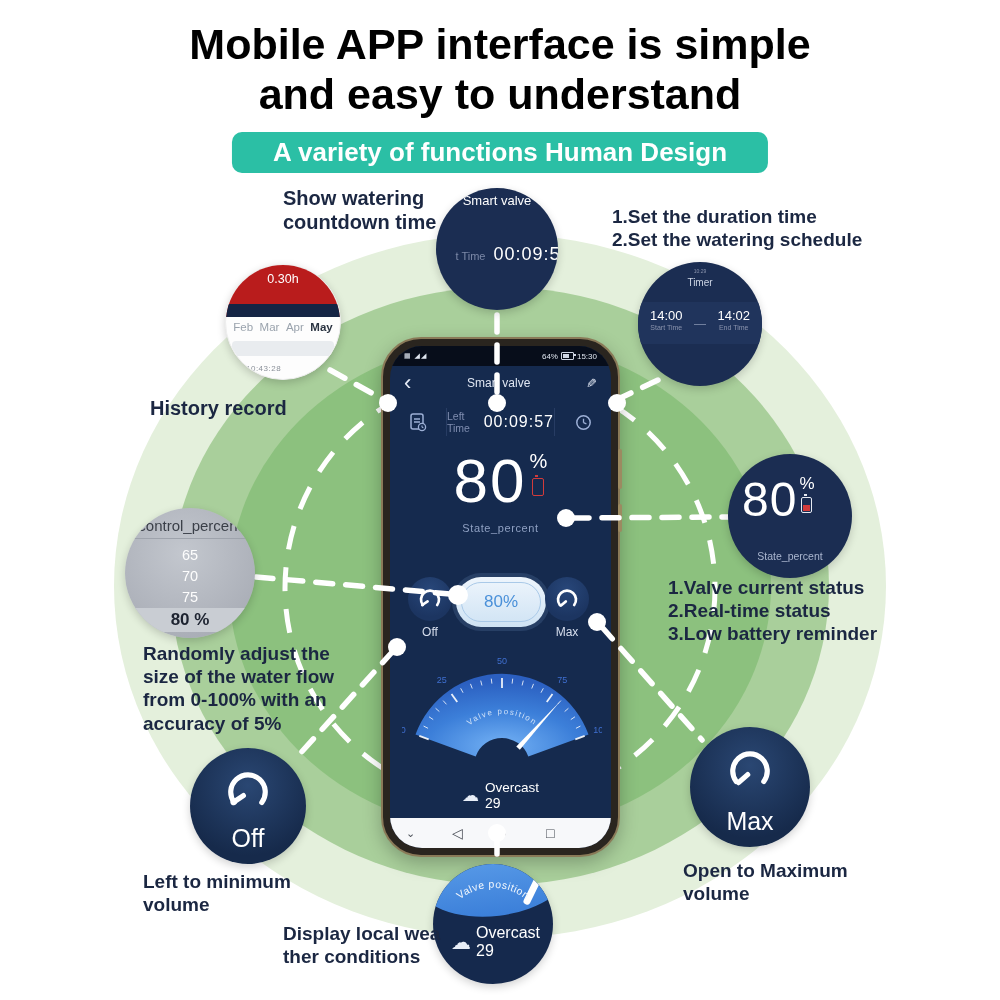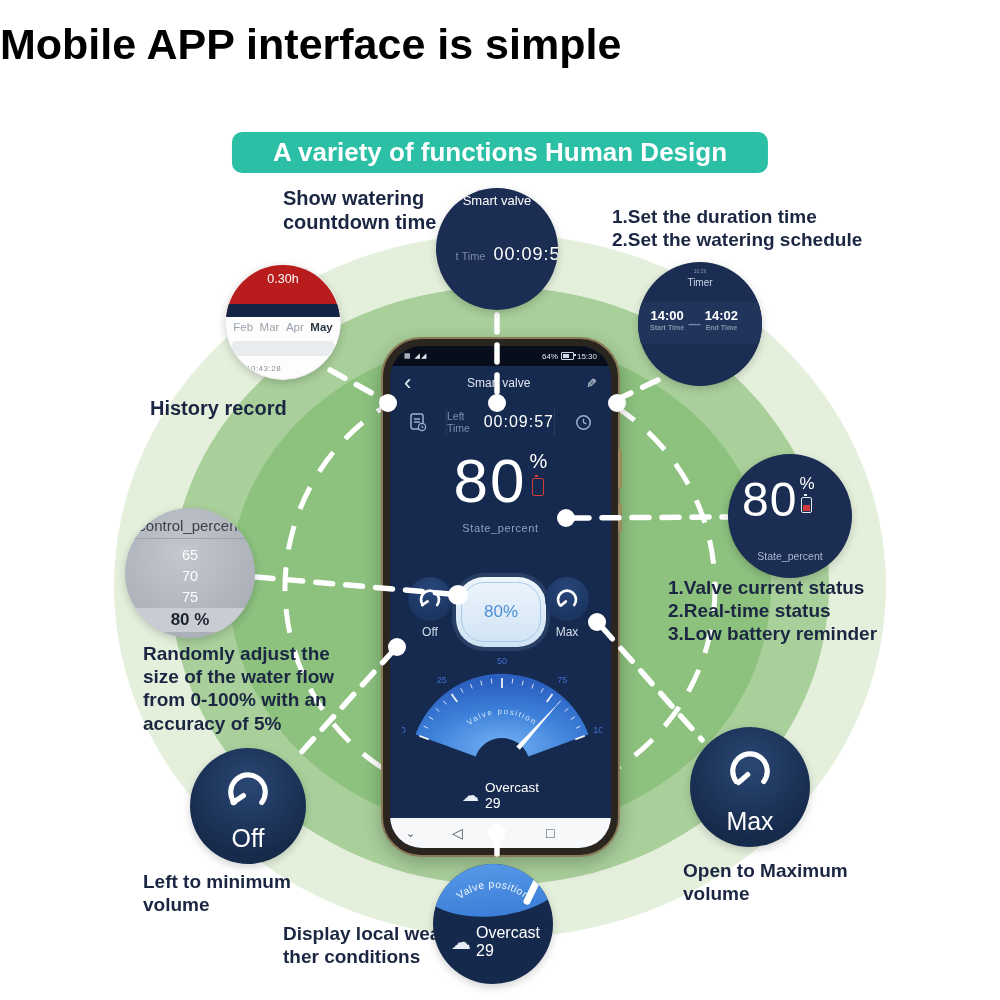--- a/index.html
+++ b/index.html
@@ -1,21 +1,21 @@
 <!DOCTYPE html>
 <html><head>
 <meta charset="utf-8">
 <style>
   html,body{margin:0;padding:0;background:#fff;}
   .canvas{position:relative;width:1000px;height:1000px;overflow:hidden;background:#fff;
           font-family:"Liberation Sans",sans-serif;}
   .abs{position:absolute;}
 
   
-  .title{left:0;right:0;color:#000;font-weight:600;font-size:43px;letter-spacing:0;}
+  .title{left:0;right:0;text-align:center;color:#000;font-weight:600;font-size:43px;letter-spacing:0;}
   .banner{left:50%;transform:translateX(-50%);top:132px;background:#2bbfa5;color:#fff;
           font-size:26px;font-weight:600;padding:5px 41px;border-radius:10px;white-space:nowrap;}
 
   
   .note{color:#1b2742;font-weight:600;line-height:1.22;white-space:nowrap;}
 
   
   .phone{left:381px;top:337px;width:239px;height:520px;background:#2a251f;border-radius:40px;
          border:2px solid #8a7a58;box-sizing:border-box;box-shadow:0 6px 18px rgba(0,0,0,.25);}
   .side-btn{position:absolute;right:-4px;width:4px;background:#9c8a61;border-radius:2px;}
@@ -46,21 +46,21 @@
   .big-side{display:flex;flex-direction:column;align-items:flex-start;margin-left:3px;margin-top:2px;gap:8px;}
   .big-pct{color:#fff;font-size:20px;line-height:18px;}
   .batt{width:10px;height:16px;border:1.6px solid #d23b3b;border-radius:2px;position:relative;margin-left:2px;}
   .batt::after{content:"";position:absolute;left:2px;top:-4px;width:3px;height:2px;background:#d23b3b;}
   .state-label{margin-top:10px;color:#8fa0c2;font-size:11px;letter-spacing:.6px;}
   .controls{position:absolute;left:0;top:225px;right:0;height:76px;}
   .knob{position:absolute;display:flex;flex-direction:column;align-items:center;gap:4px;}
   .knob-circle{width:44px;height:44px;border-radius:50%;background:radial-gradient(circle at 50% 30%,#28477a,#1c3561 70%);
                display:flex;align-items:center;justify-content:center;}
   .knob-label{color:#d7dfee;font-size:12px;}
-  .pill{position:absolute;left:66px;top:6px;width:90px;height:70px;border-radius:28px;
+  .pill{position:absolute;left:66px;top:6px;width:90px;height:50px;border-radius:28px;
         background:linear-gradient(180deg,#eef5fc,#cfe3f4);display:flex;align-items:center;justify-content:center;
         box-shadow:0 0 0 4px rgba(120,160,210,.18);}
   .pill::after{content:"";position:absolute;inset:5px;border-radius:23px;border:1px solid #a9c9e8;}
   .pill-text{color:#4a90d9;font-size:17px;position:relative;z-index:1;}
   .gauge-wrap{position:absolute;left:12px;top:295px;width:200px;height:158px;}
   .weather{position:absolute;left:72px;top:434px;display:flex;align-items:center;gap:6px;z-index:3;}
   .cloud{color:#e8eef8;font-size:17px;line-height:17px;}
   .wx-col{display:flex;flex-direction:column;color:#fff;}
   .wx-cond{font-size:13.5px;}
   .wx-temp{font-size:14px;}
@@ -83,21 +83,21 @@
   .hist-ts{position:absolute;left:20px;top:99px;font-size:8px;color:#8a9099;letter-spacing:.5px;}
 
   .sv-title{position:absolute;left:0;right:0;top:5px;text-align:center;color:#fff;font-size:13px;}
   .sv-row{position:absolute;left:0;right:-14px;top:56px;display:flex;align-items:baseline;justify-content:center;gap:8px;margin-left:8px;}
   .sv-label{color:#7c89a8;font-size:11px;}
   .sv-value{color:#fff;font-size:18px;letter-spacing:1px;}
 
   .tm-clock{position:absolute;left:0;right:0;top:6px;text-align:center;color:#8a93ad;font-size:5px;}
   .tm-title{position:absolute;left:0;right:0;top:15px;text-align:center;color:#cdd5e5;font-size:10px;}
   .tm-band{position:absolute;left:0;right:0;top:40px;height:42px;background:#20345c;}
-  .tm-row{position:absolute;left:12px;right:24px;top:46px;display:flex;justify-content:space-between;align-items:flex-end;font-weight:bold;}
+  .tm-row{position:absolute;left:12px;right:12px;top:46px;display:flex;justify-content:space-between;align-items:flex-end;}
   .tm-col{display:flex;flex-direction:column;align-items:center;}
   .tm-time{color:#fff;font-size:13px;}
   .tm-sub{color:#8a93ad;font-size:7px;margin-top:1px;}
   .tm-dash{color:#7c89a8;font-size:12px;margin-top:2px;}
 
   .cp{background:radial-gradient(circle at 45% 35%,#c3c7ce,#a9adb6 80%);}
   .cp-header{position:absolute;left:-8px;right:-8px;top:9px;text-align:center;color:#3a3f48;font-size:15px;
              border-bottom:1px solid #9ea3ac;padding-bottom:4px;white-space:nowrap;}
   .cp-vals{position:absolute;left:0;right:0;top:37px;text-align:center;color:#fdfdfd;font-size:14.5px;line-height:21px;}
   .cp-band{position:absolute;left:0;right:0;top:100px;height:24px;background:#c9cdd3;}
@@ -133,20 +133,21 @@
 <div class="canvas">
 
   <svg class="abs" style="left:0;top:0" width="1000" height="1000" viewBox="0 0 1000 1000">
     <ellipse cx="500" cy="586" rx="386" ry="352" fill="#e4f0dc"></ellipse>
     <ellipse cx="500" cy="586" rx="329" ry="299" fill="#a9cf9b"></ellipse>
     <ellipse cx="500" cy="586" rx="271" ry="246" fill="#8cc17e"></ellipse>
     <circle cx="500" cy="588" r="215" fill="none" stroke="#ffffff" stroke-width="5" stroke-dasharray="24 18"></circle>
   </svg>
 
   <div class="abs title" style="top:20px">Mobile APP interface is simple</div>
+  <div class="abs title" style="top:70px">and easy to understand</div>
   <div class="abs banner">A variety of functions Human Design</div>
 
   <div class="abs phone">
     <div class="side-btn" style="top:110px;height:40px;"></div>
     <div class="side-btn" style="top:165px;height:28px;"></div>
     <div class="screen">
       <div class="statusbar">
         <span class="sb-left"><span>▦</span>
           <span>◢◢</span></span>
         <span class="sb-right">

